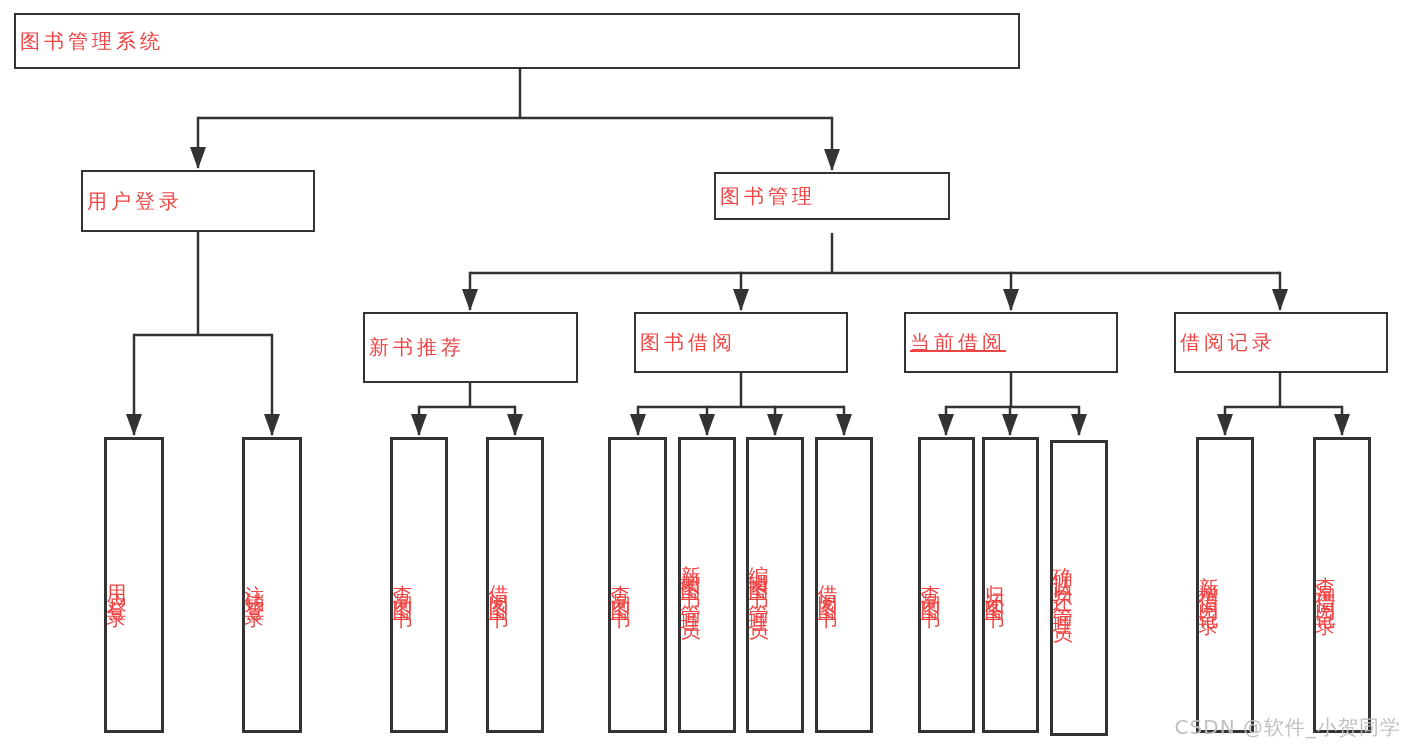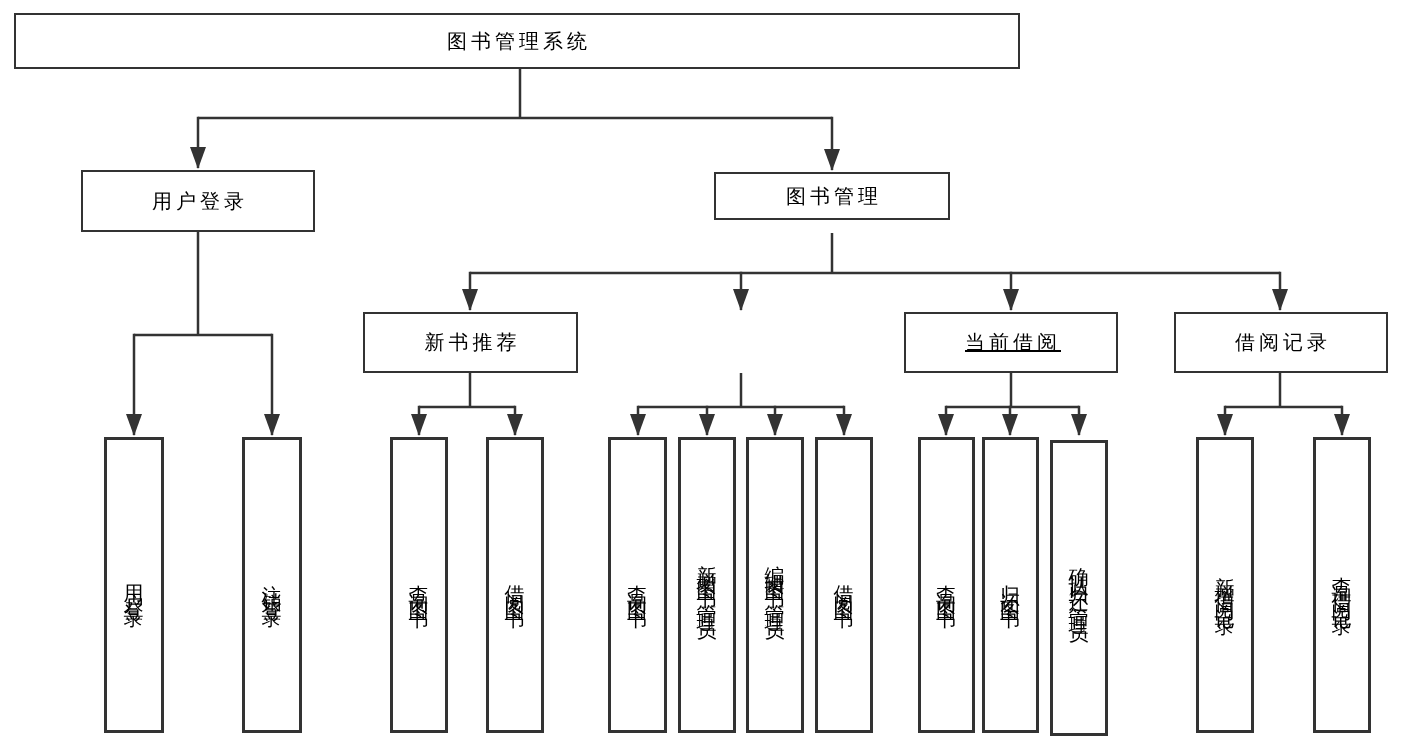--- a/index.html
+++ b/index.html
@@ -21,22 +21,21 @@
     width: 1405px;
     height: 747px;
   }
   .node {
     position: absolute;
     box-sizing: border-box;
     border: 2px solid #333333;
     background: #ffffff;
     display: flex;
     align-items: center;
-    justify-content: center;
-    color: #000000;
+    color: #ef4444;
   }
   .node.hbox .label {
     font-size: 20px;
     letter-spacing: 4px;
     text-indent: 4px;
     white-space: nowrap;
   }
   .node.leaf {
     border-width: 3px;
   }
@@ -118,22 +117,25 @@
     <span class="label">图书管理系统</span>
   </div>
 
   <div class="node hbox" style="left:81px; top:170px; width:234px; height:62px;">
     <span class="label">用户登录</span>
   </div>
   <div class="node hbox" style="left:714px; top:172px; width:236px; height:48px;">
     <span class="label">图书管理</span>
   </div>
 
-  <div class="node hbox" style="left:363px; top:312px; width:215px; height:61px;">
+  <div class="node hbox" style="left:363px; top:312px; width:215px; height:71px;">
     <span class="label">新书推荐</span>
+  </div>
+  <div class="node hbox" style="left:634px; top:312px; width:214px; height:61px;">
+    <span class="label">图书借阅</span>
   </div>
   <div class="node hbox" style="left:904px; top:312px; width:214px; height:61px;text-decoration:underline;">
     <span class="label">当前借阅</span>
   </div>
   <div class="node hbox" style="left:1174px; top:312px; width:214px; height:61px;">
     <span class="label">借阅记录</span>
   </div>
 
   <div class="node leaf" style="left:104px; top:437px; width:60px; height:296px;">
     <span class="label">用户登录</span>
@@ -172,14 +174,15 @@
     <span class="label">确认归还（管理员）</span>
   </div>
 
   <div class="node leaf" style="left:1196px; top:437px; width:58px; height:296px;">
     <span class="label">新增借阅记录</span>
   </div>
   <div class="node leaf" style="left:1313px; top:437px; width:58px; height:296px;">
     <span class="label">查询借阅记录</span>
   </div>
 
+  <div class="watermark">CSDN @软件_小贺同学</div>
 
 </div>
 
 </body></html>

